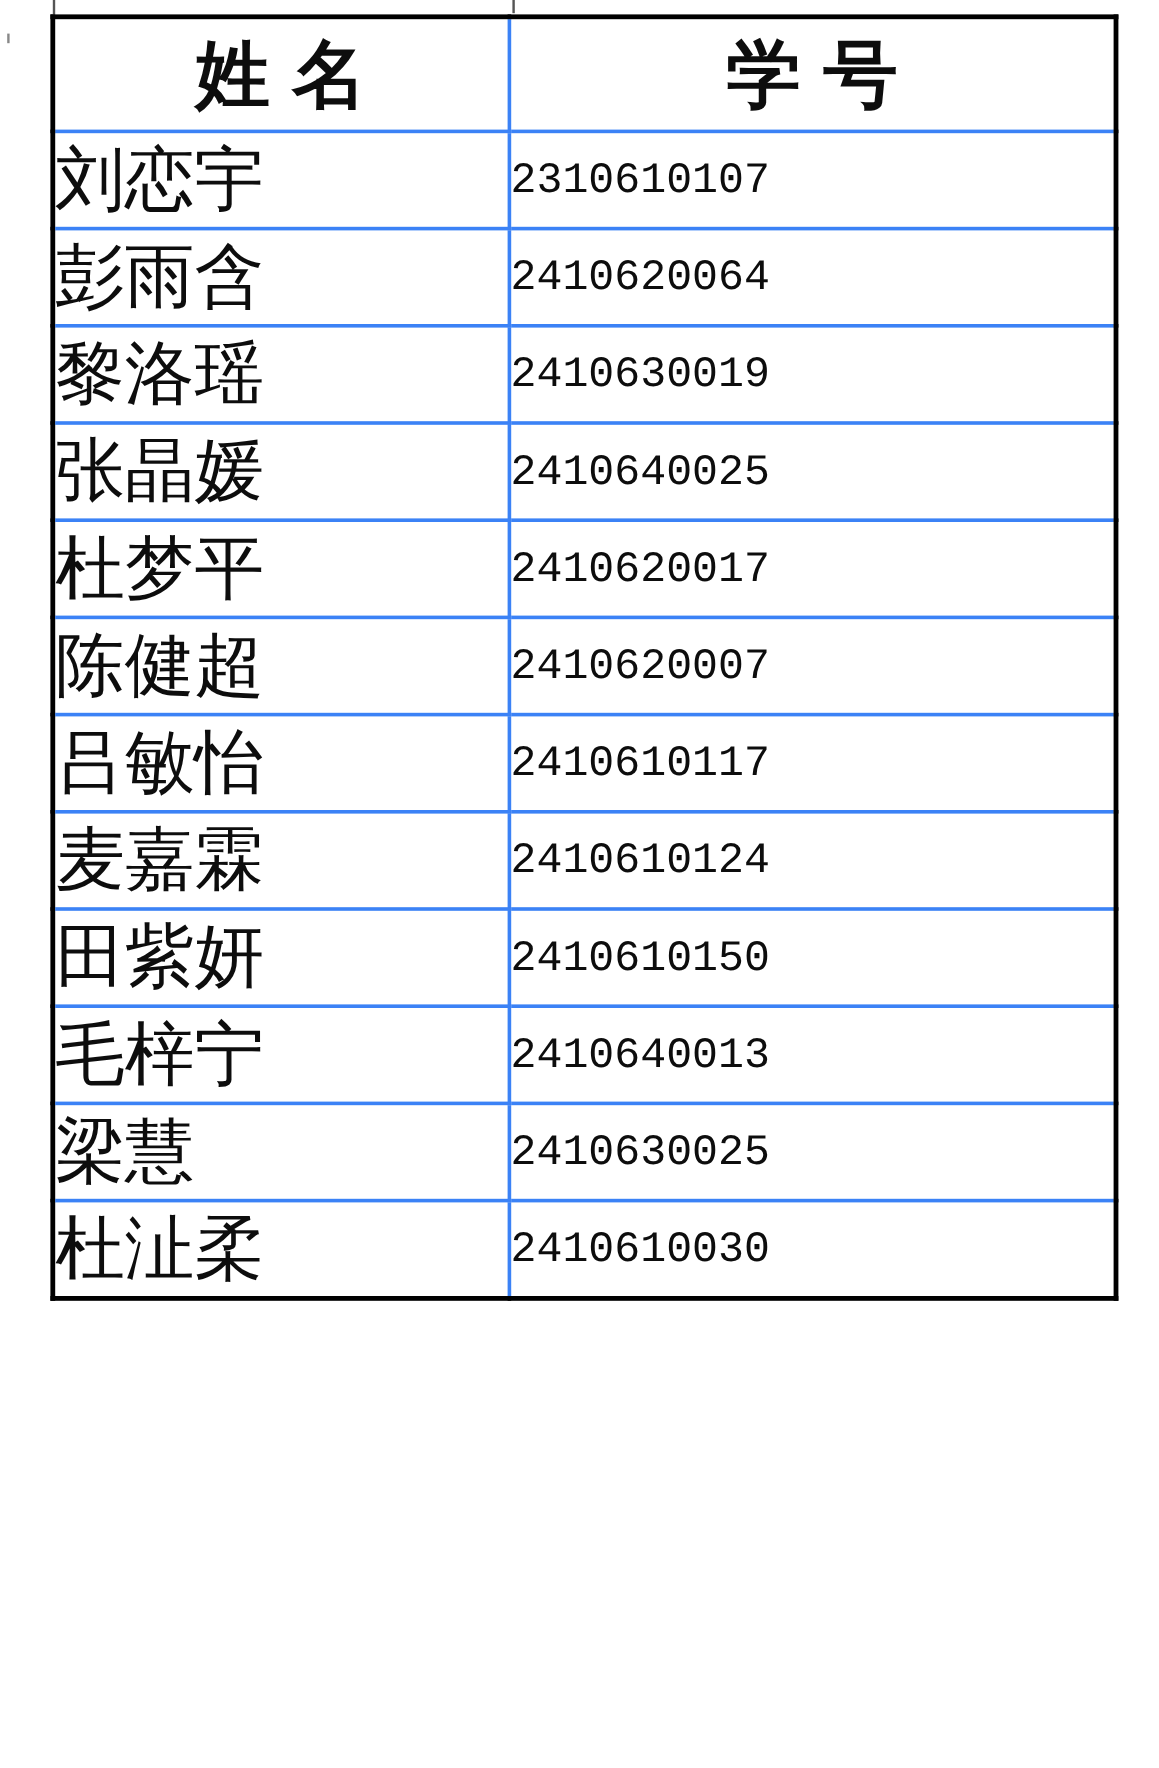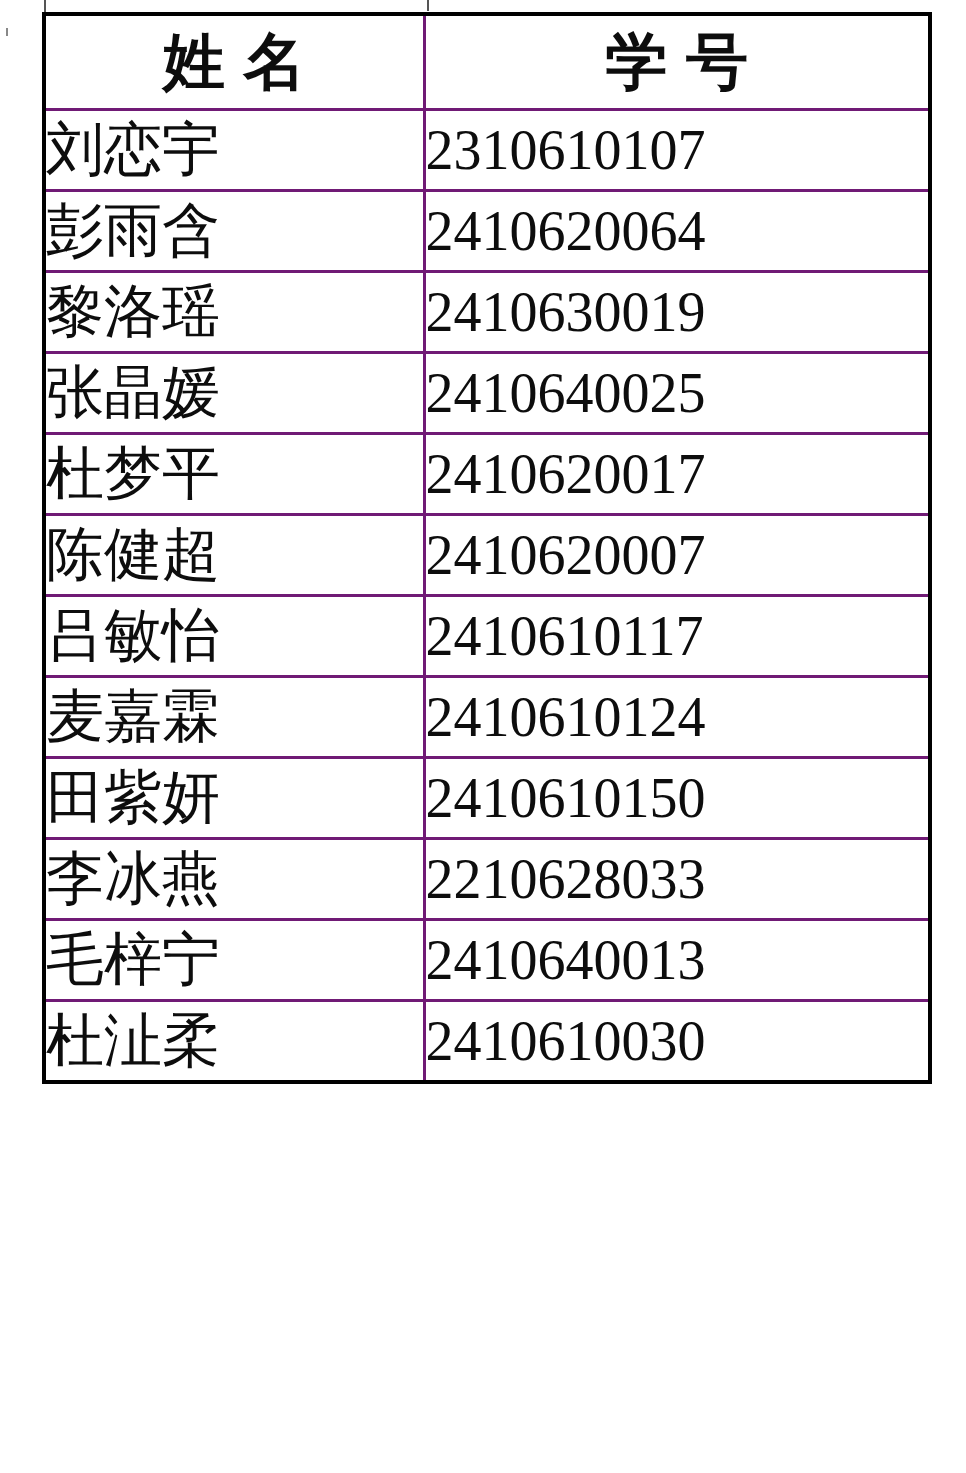--- a/index.html
+++ b/index.html
@@ -21,21 +21,21 @@
     top: 12px;
     border-collapse: collapse;
     table-layout: fixed;
     border: 4px solid #000000;
     background: #ffffff;
   }
   .roster-table col.name-col { width: 380px; }
   .roster-table col.id-col   { width: 506px; }
   .roster-table th,
   .roster-table td {
-    border: 3px solid #701a75;
+    border: 3px solid #3b82f6;
     vertical-align: middle;
     padding: 0;
     overflow: hidden;
     white-space: nowrap;
   }
   .roster-table th {
     height: 92px;
     font-size: 62px;
     font-weight: bold;
     letter-spacing: 0.30em;
@@ -43,22 +43,22 @@
     font-family: "DejaVu Serif", serif;
   }
   .roster-table td {
     height: 68px;
   }
   .roster-table td.name-cell {
     font-size: 58px;
     font-family: Liberation Mono, monospace;
   }
   .roster-table td.id-cell {
-    font-size: 56px;
-    font-family: Liberation Serif, serif;
+    font-size: 36px;
+    font-family: Liberation Mono, monospace;
   }
   
   .crop-mark {
     position: absolute;
     background: #555555;
     width: 2px;
   }
   .crop-mark.mark-left   { left: 44px;  top: 0; height: 13px; }
   .crop-mark.mark-mid    { left: 427px; top: 0; height: 11px; }
   .crop-mark.mark-edge   { left: 6px;   top: 28px; height: 8px; background:#888888; }
@@ -113,25 +113,25 @@
       </tr>
       <tr>
         <td class="name-cell">麦嘉霖</td>
         <td class="id-cell">2410610124</td>
       </tr>
       <tr>
         <td class="name-cell">田紫妍</td>
         <td class="id-cell">2410610150</td>
       </tr>
       <tr>
-        <td class="name-cell">李冰燕</td>
-        <td class="id-cell">2210628033</td>
+        <td class="name-cell">毛梓宁</td>
+        <td class="id-cell">2410640013</td>
       </tr>
       <tr>
-        <td class="name-cell">毛梓宁</td>
-        <td class="id-cell">2410640013</td>
+        <td class="name-cell">梁慧</td>
+        <td class="id-cell">2410630025</td>
       </tr>
       <tr>
         <td class="name-cell">杜沚柔</td>
         <td class="id-cell">2410610030</td>
       </tr>
     </tbody>
 </table>
 
 </body></html>

